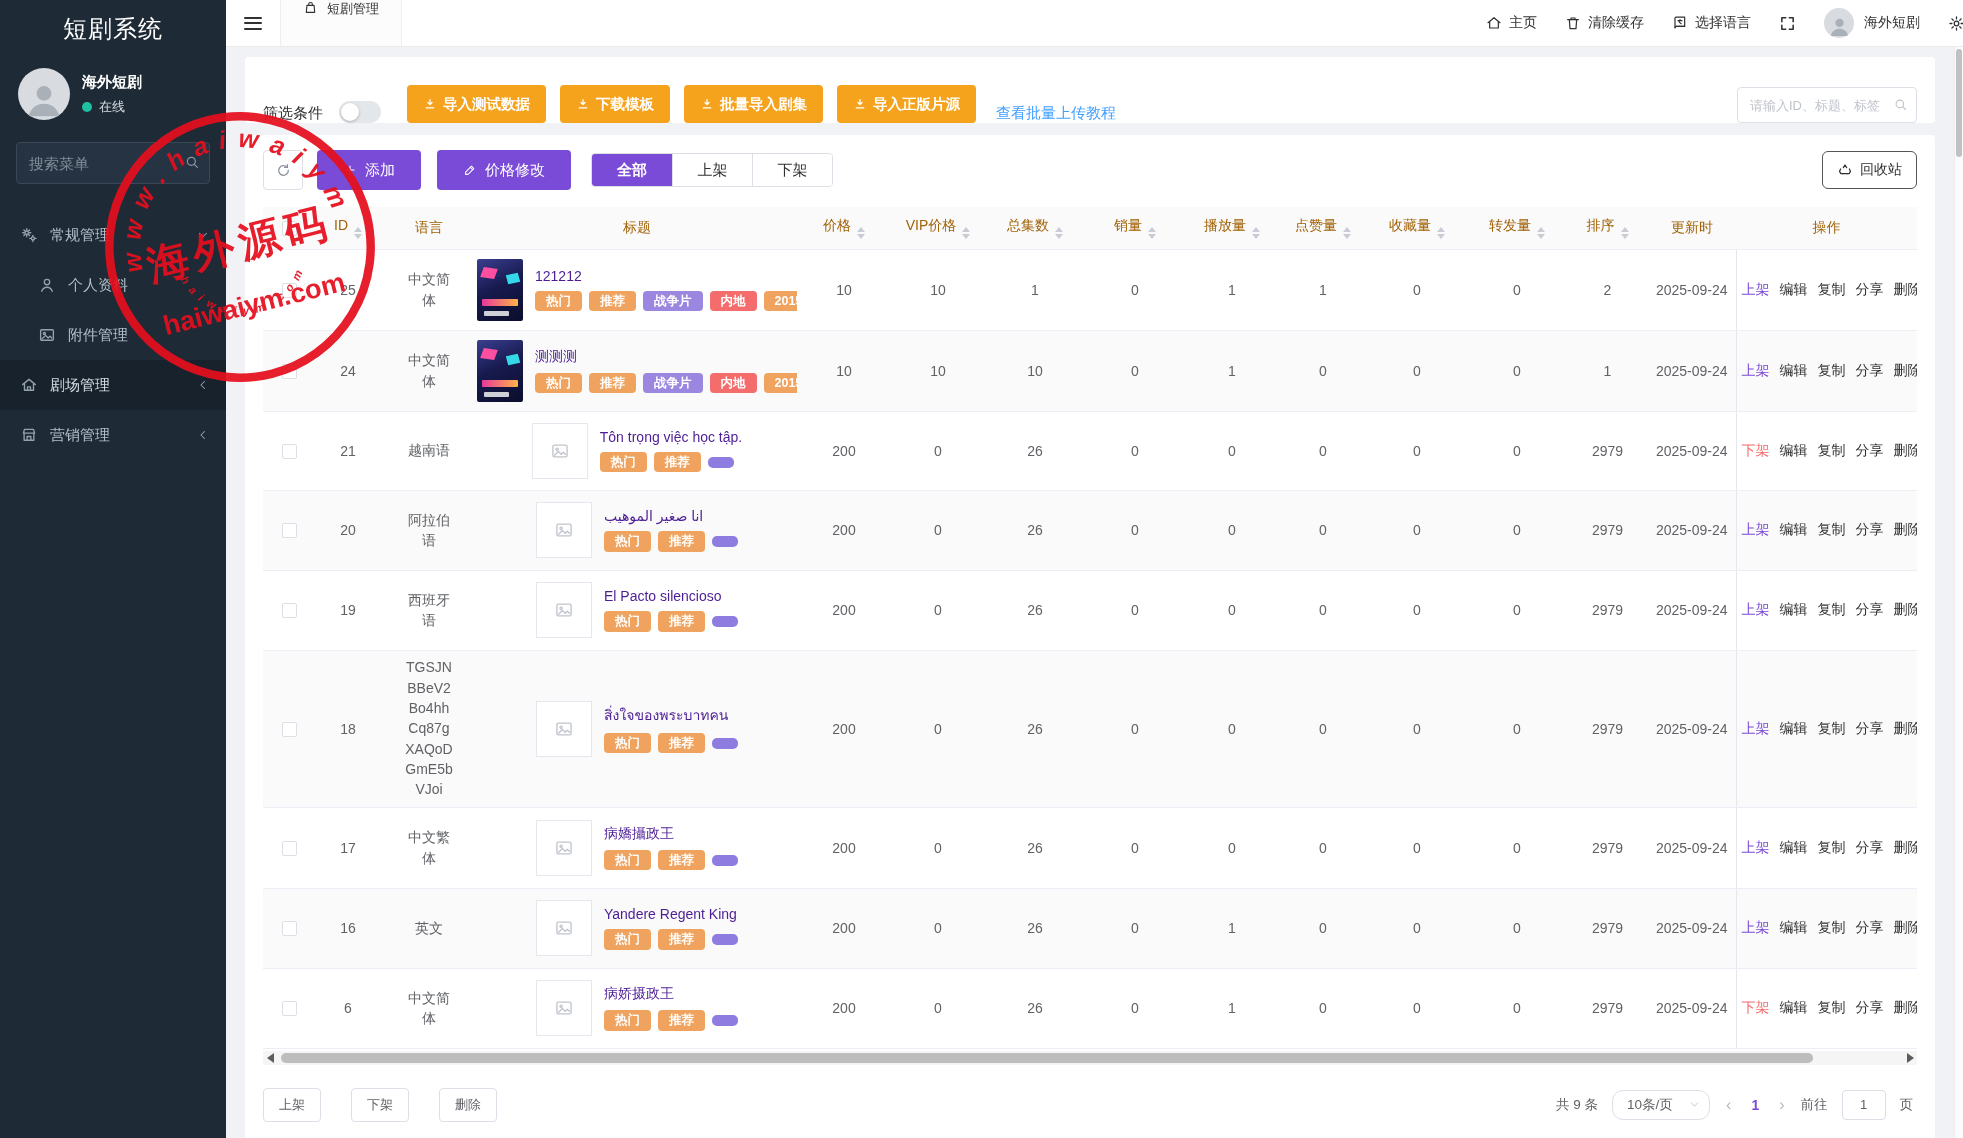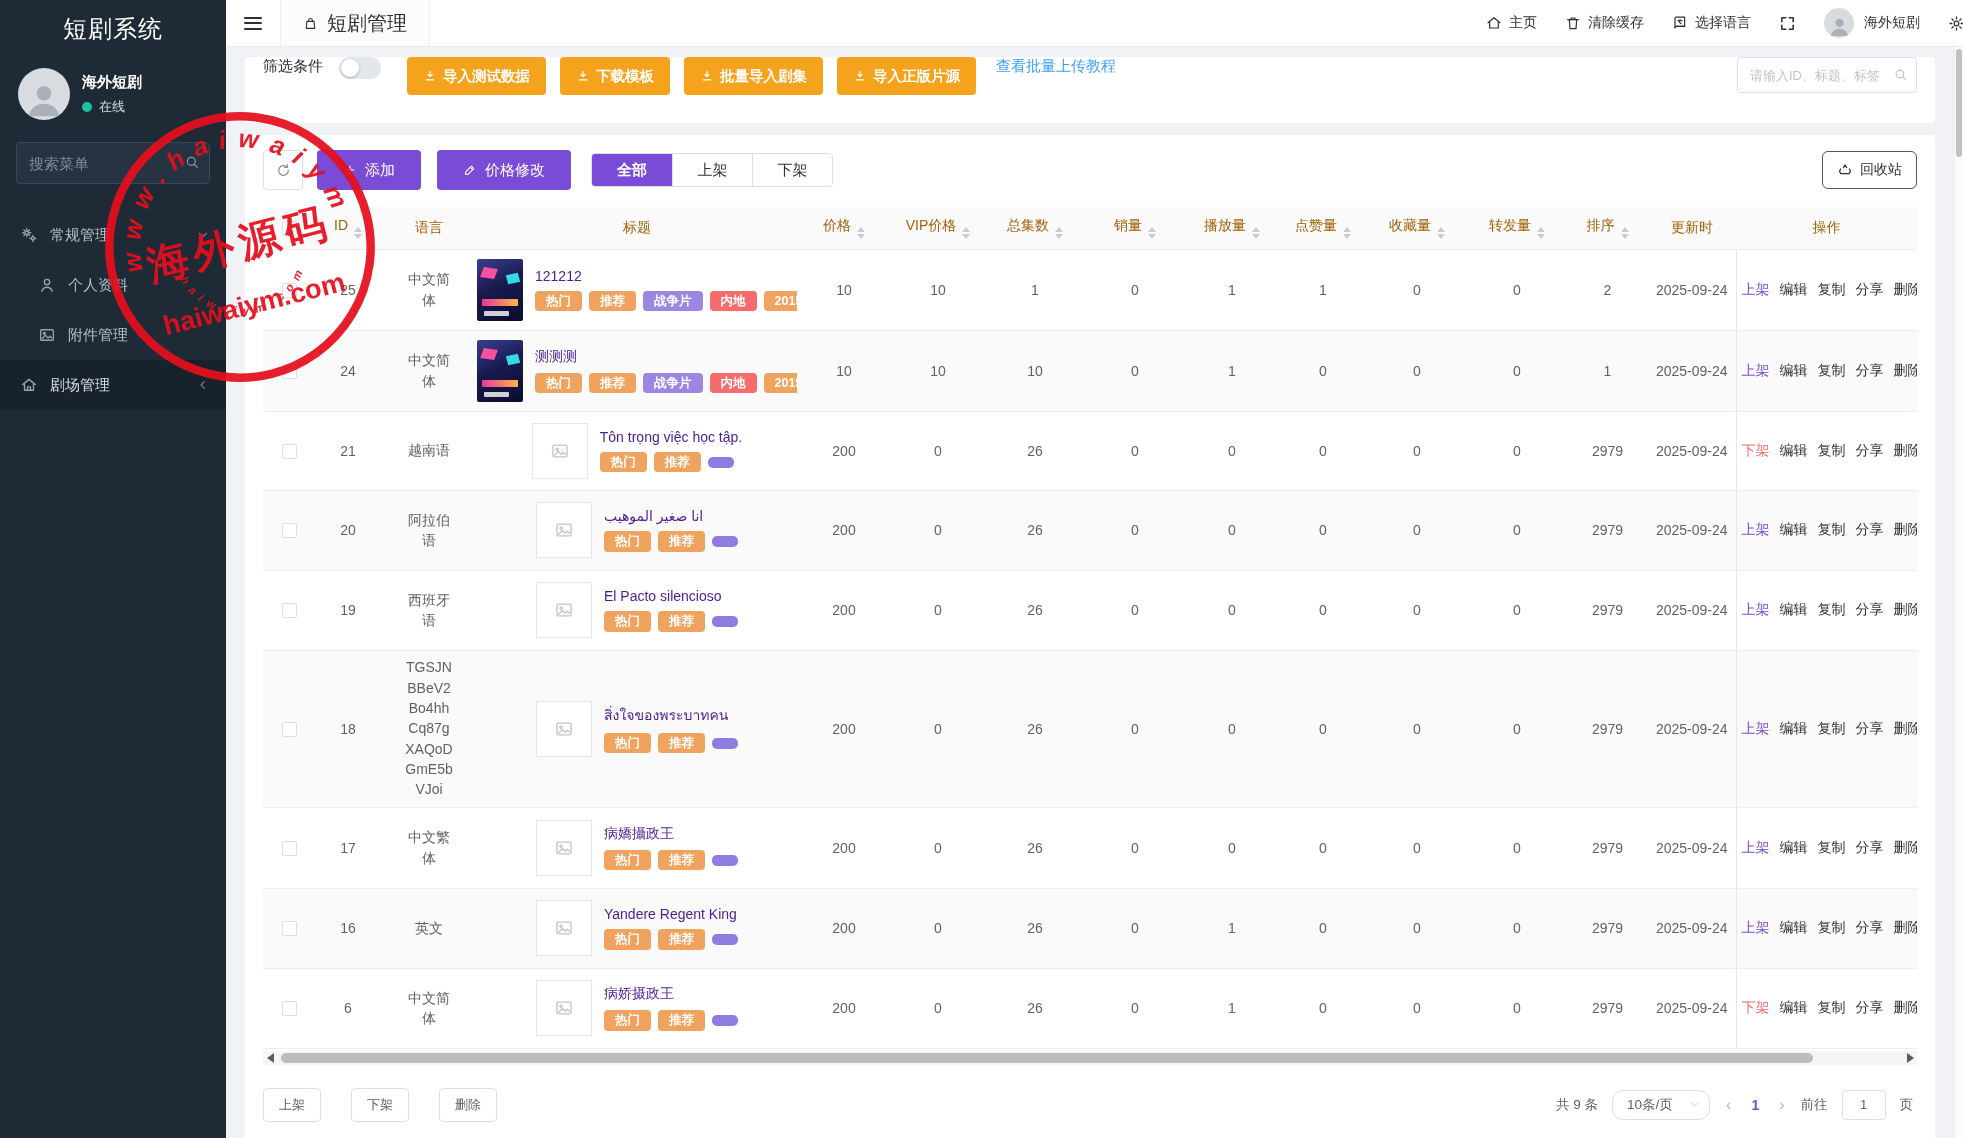--- a/index.html
+++ b/index.html
@@ -22,32 +22,32 @@
   .mitem{position:relative;display:flex;align-items:center;gap:12px;height:50px;padding-left:20px;color:#b3bfc8;cursor:pointer;font-size:15px;}
   .mitem.indent{padding-left:38px;}
   .mitem.active{background:#18222c;color:#d4dde3;}
   .micon{color:#93a2ad;display:flex;}
   .mchev{position:absolute;right:16px;color:#93a2ad;display:flex;}
 
   
   .navbar{position:absolute;left:226px;top:0;right:0;height:47px;background:#fff;border-bottom:1px solid #ebebeb;display:flex;align-items:center;z-index:5;overflow:hidden;}
   .burger{width:18px;height:13px;margin:0 18px 0 18px;display:flex;flex-direction:column;justify-content:space-between;cursor:pointer;}
   .burger i{height:2px;background:#303133;border-radius:1px;}
-  .navtab{height:100%;display:flex;align-items:center;gap:9px;padding:0 22px;background:#fcfcfc;border-left:1px solid #efefef;border-right:1px solid #efefef;font-size:20px;cursor:pointer;}
+  .navtab{height:100%;display:flex;align-items:flex-start;gap:9px;padding:0 22px;background:#fcfcfc;border-left:1px solid #efefef;border-right:1px solid #efefef;font-size:13px;cursor:pointer;}
   .nav-right{margin-left:auto;display:flex;align-items:center;gap:28px;padding-right:6px;}
   .nav-link{display:flex;align-items:center;gap:7px;font-size:14px;color:#303133;cursor:pointer;white-space:nowrap;}
   .nav-link .lic{display:flex;color:#303133;}
   .avatar-sm{width:30px;height:30px;border-radius:50%;background:#d8dbe0;overflow:hidden;display:flex;align-items:flex-end;justify-content:center;flex:0 0 auto;}
   .nav-user{display:flex;align-items:center;gap:10px;cursor:pointer;}
   .nav-gear{color:#303133;margin-right:-8px;display:flex;cursor:pointer;}
 
   
   .content{position:absolute;left:226px;top:47px;right:0;bottom:0;}
   .card{background:#fff;border-radius:4px;}
-  .card1{position:absolute;left:19px;right:28px;top:10px;height:66px;display:flex;align-items:flex-start;padding:0 18px;}
+  .card1{position:absolute;left:19px;right:28px;top:10px;height:66px;display:flex;align-items:flex-end;padding:0 18px;}
   .f-label{font-size:15px;color:#303133;margin-right:16px;}
   .toggle{width:42px;height:22px;border-radius:11px;background:#e4e7ea;position:relative;cursor:pointer;margin-right:26px;flex:0 0 auto;}
   .toggle .knob{position:absolute;left:2px;top:2px;width:18px;height:18px;border-radius:50%;background:#fff;box-shadow:0 1px 3px rgba(0,0,0,.25);}
   .obtn{display:inline-flex;align-items:center;gap:6px;height:38px;padding:0 16px;background:#f5a31d;color:#fff;border:none;border-radius:4px;font-size:14.5px;font-weight:bold;margin-right:14px;cursor:pointer;font-family:inherit;}
   .tut-link{color:#409eff;font-size:15px;margin-left:6px;cursor:pointer;white-space:nowrap;}
   .f-search{margin-left:auto;position:relative;width:180px;}
   .f-search input{width:180px;height:36px;border:1px solid #dcdfe6;border-radius:4px;padding:0 30px 0 12px;font-size:13px;color:#606266;outline:none;font-family:inherit;}
   .f-search input::placeholder{color:#c0c4cc;}
   .f-search .sicon{position:absolute;right:9px;top:10px;color:#c0c4cc;}
 
@@ -194,20 +194,35 @@
             <path d="M10 19v-4.5h4V19"></path>
           </svg>
         </span>
      <span class="mlabel">剧场管理</span>
      <span class="mchev">
           <svg viewBox="0 0 24 24" width="14" height="14" fill="none" stroke="currentColor" stroke-width="1.8" stroke-linecap="round" stroke-linejoin="round">
             <path d="M14.5 6l-6 6 6 6"></path>
           </svg>
         </span>
    </div>
+      <div class="mitem">
+     <span class="micon">
+          <svg viewBox="0 0 24 24" width="18" height="18" fill="none" stroke="currentColor" stroke-width="1.8" stroke-linecap="round" stroke-linejoin="round">
+            <path d="M4.5 9.5L6 4.5h12l1.5 5z"></path>
+            <path d="M5.5 9.5V19h13V9.5"></path>
+            <path d="M9.5 19v-5h5v5"></path>
+          </svg>
+        </span>
+     <span class="mlabel">营销管理</span>
+     <span class="mchev">
+          <svg viewBox="0 0 24 24" width="14" height="14" fill="none" stroke="currentColor" stroke-width="1.8" stroke-linecap="round" stroke-linejoin="round">
+            <path d="M14.5 6l-6 6 6 6"></path>
+          </svg>
+        </span>
+   </div>
     </nav>
 </aside>
 
 <header class="navbar">
   <div class="burger">
       <i></i>
       <i></i>
       <i></i>
     </div>
   <div class="navtab">

